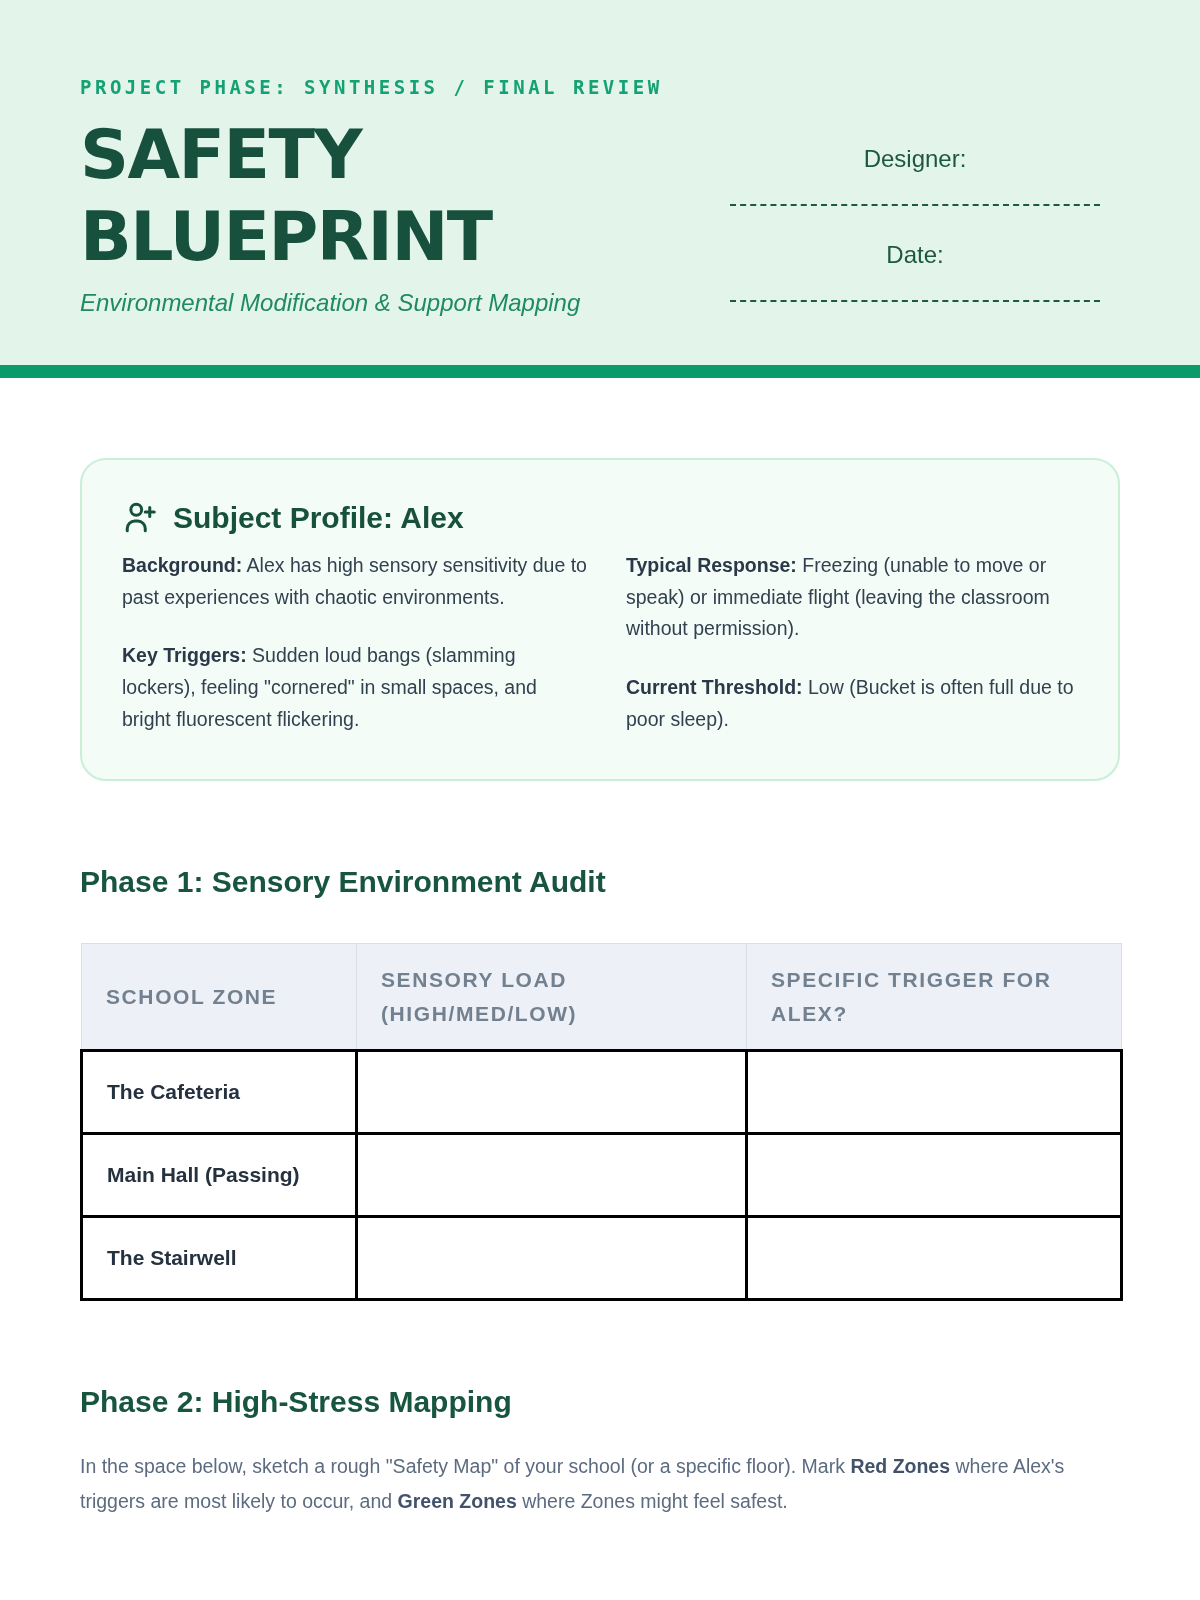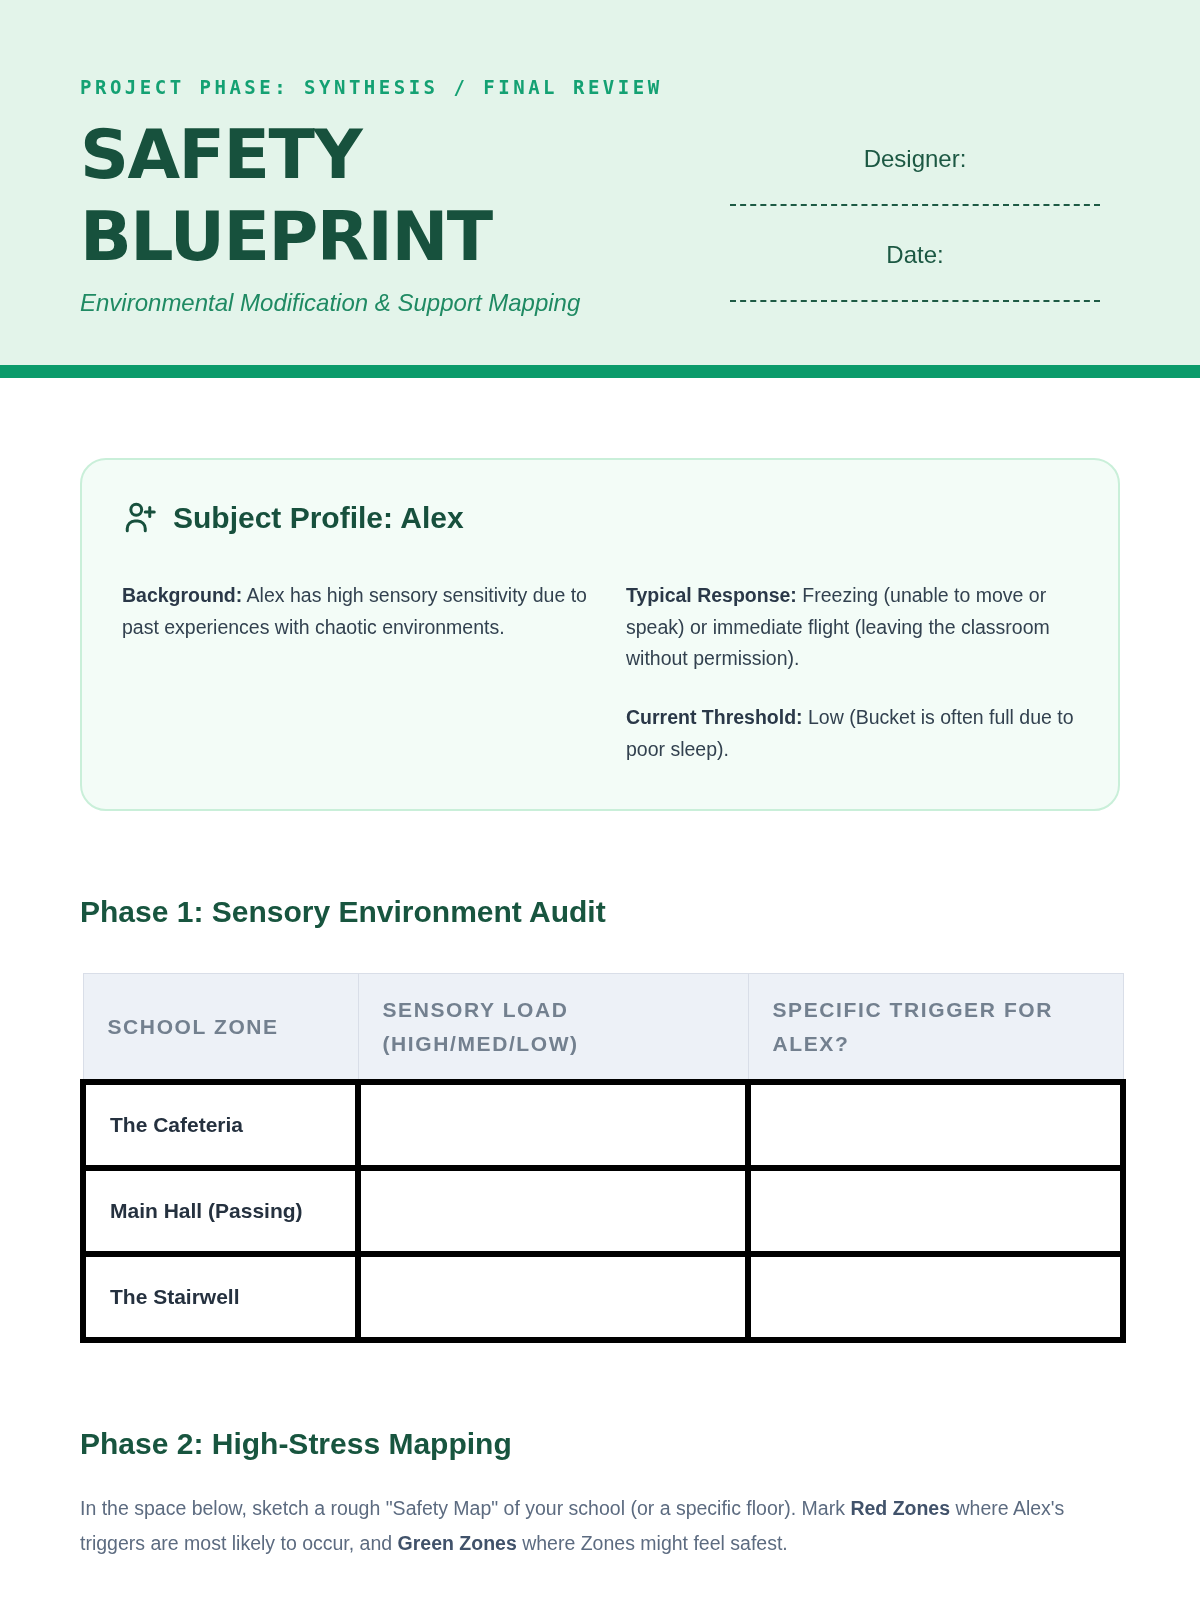--- a/index.html
+++ b/index.html
@@ -80,21 +80,21 @@
   .card-title {
     font-size: 30px;
     font-weight: bold;
     color: #17503d;
   }
   .user-plus-icon { flex-shrink: 0; display: block; }
   .card-cols {
     display: grid;
     grid-template-columns: 1fr 1fr;
     column-gap: 36px;
-    margin-top: 44px;
+    margin-top: 14px;
   }
   .profile-item {
     margin: 0 0 27px 0;
     font-size: 19.5px;
     line-height: 1.62;
     color: #32414f;
   }
   .profile-item:last-child { margin-bottom: 0; }
   .profile-item strong { color: #2a3848; }
 
@@ -121,21 +121,21 @@
     padding: 19px 24px;
     text-align: left;
     vertical-align: middle;
     font-size: 21px;
     font-weight: bold;
     letter-spacing: 1.6px;
     line-height: 1.6;
     color: #73808f;
   }
   .audit td {
-    border: 6px solid #000000;
+    border: 3px solid #000000;
     padding: 20px 24px;
     vertical-align: middle;
     font-size: 21px;
     font-weight: bold;
     line-height: 1.9;
     color: #25313f;
   }
 
   .intro {
     margin: 30px 80px 0 80px;
@@ -172,20 +172,21 @@
       <circle cx="9.5" cy="6.5" r="3.6"></circle>
       <path d="M3.5 20.5 v-1.5 a5 5 0 0 1 5-5 h2 a5 5 0 0 1 5 5 v1.5"></path>
       <line x1="18.5" y1="5" x2="18.5" y2="11"></line>
       <line x1="15.5" y1="8" x2="21.5" y2="8"></line>
     </svg>
     <div class="card-title">Subject Profile: Alex</div>
   </div>
   <div class="card-cols">
     <div>
       <p class="profile-item"><strong>Background:</strong> <span>Alex has high sensory sensitivity due to past experiences with chaotic environments.</span></p>
+      <p class="profile-item"><strong>Key Triggers:</strong> <span>Sudden loud bangs (slamming lockers), feeling "cornered" in small spaces, and bright fluorescent flickering.</span></p>
     </div>
     <div>
       <p class="profile-item"><strong>Typical Response:</strong> <span>Freezing (unable to move or speak) or immediate flight (leaving the classroom without permission).</span></p>
       <p class="profile-item"><strong>Current Threshold:</strong> <span>Low (Bucket is often full due to poor sleep).</span></p>
     </div>
   </div>
 </div>
 
 <h2 class="phase-title">Phase 1: Sensory Environment Audit</h2>
 

